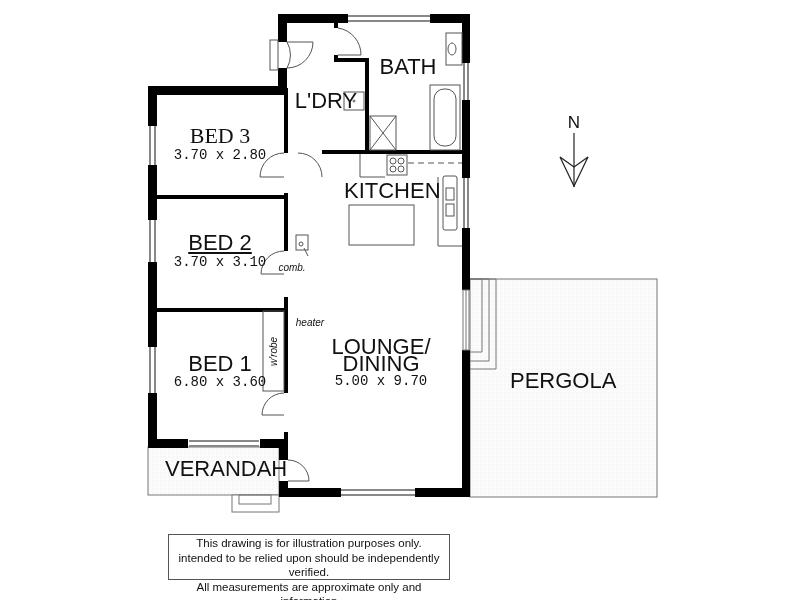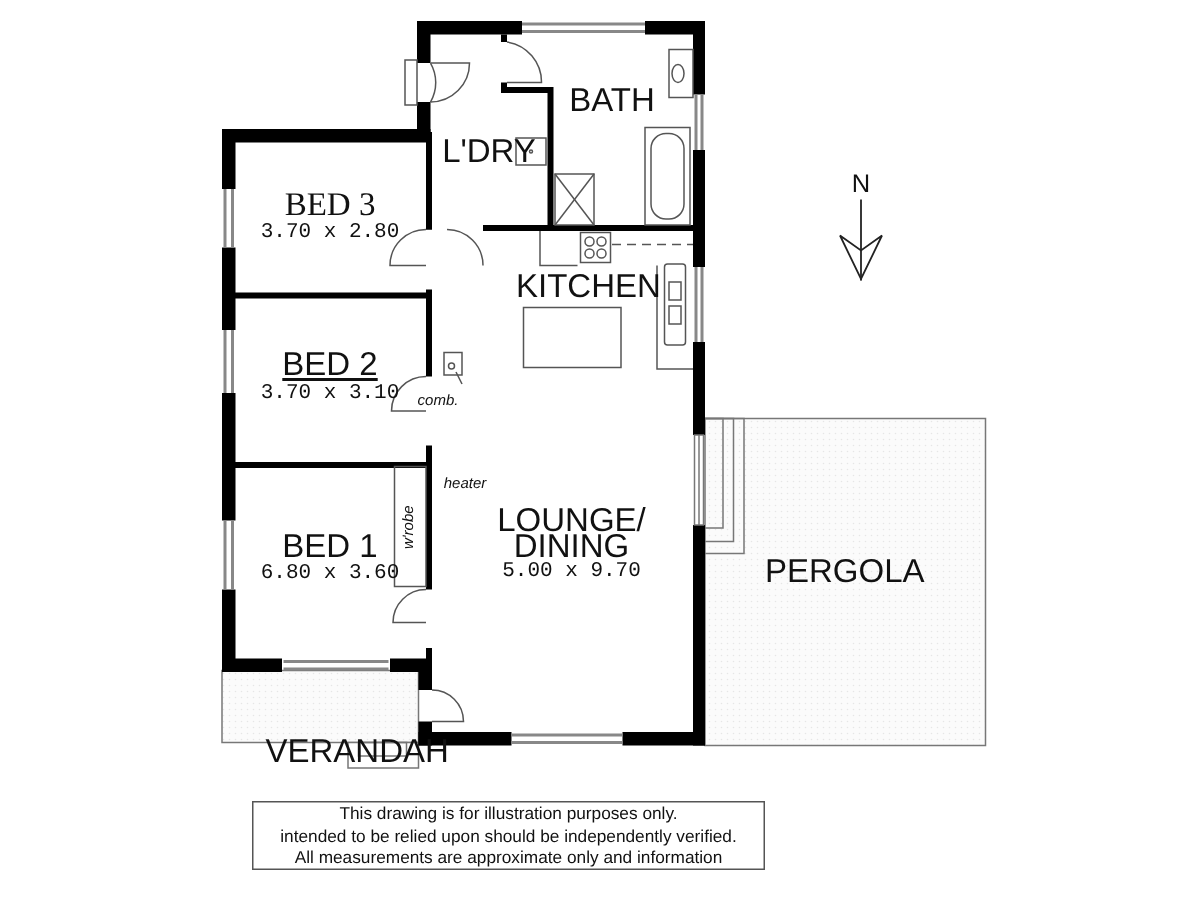--- a/index.html
+++ b/index.html
@@ -2,21 +2,21 @@
 <html><head>
 <meta charset="utf-8">
 <style>
   html, body { margin:0; padding:0; background:#ffffff; }
   body { width:800px; height:600px; position:relative; overflow:hidden; font-family:"Liberation Sans", sans-serif; }
   svg { position:absolute; left:0; top:0; }
   .lbl { position:absolute; color:#111; font-family:"Liberation Sans", sans-serif; text-align:center; white-space:nowrap; }
   .room { font-size:22px; line-height:18px; }
   .dim { font-size:14px; line-height:16px;font-family:Liberation Mono, monospace; }
   .small { font-size:10px; font-style:italic; line-height:11px; }
-  .disclaimer { position:absolute; left:168px; top:534px; width:342px; height:46px; border:1px solid #555; box-sizing:border-box; font-size:11.5px; line-height:14.5px; text-align:center; color:#111; padding-top:1px; }
+  .disclaimer { position:absolute; left:168px; top:534px; width:282px; height:46px; border:1px solid #555; box-sizing:border-box; font-size:11.5px; line-height:14.5px; text-align:center; color:#111; padding-top:1px; }
 </style>
 </head>
 <body>
 
 <svg width="800" height="600" viewBox="0 0 800 600">
   <defs>
     <pattern id="dots" width="4" height="4" patternUnits="userSpaceOnUse">
       <rect width="4" height="4" fill="#fbfbfb"></rect>
       <circle cx="1" cy="1" r="0.5" fill="#e6e6e6"></circle>
     </pattern>
@@ -169,21 +169,21 @@
 <div class="lbl dim" style="left:170px;top:374px;width:100px;">6.80 x 3.60</div>
 
 <div class="lbl room" style="left:292px;top:92px;width:68px;">L'DRY</div>
 <div class="lbl room" style="left:378px;top:58px;width:60px;">BATH</div>
 <div class="lbl room" style="left:320px;top:182px;width:90px;margin-left:24px;">KITCHEN</div>
 
 <div class="lbl room" style="left:326px;top:338px;width:110px;">LOUNGE/</div>
 <div class="lbl room" style="left:326px;top:355px;width:110px;">DINING</div>
 <div class="lbl dim" style="left:326px;top:373px;width:110px;">5.00 x 9.70</div>
 
-<div class="lbl room" style="left:177px;top:460px;width:100px;margin-top:32px;">VERANDAH</div>
+<div class="lbl room" style="left:165px;top:460px;width:100px;">VERANDAH</div>
 <div class="lbl room" style="left:510px;top:372px;width:100px;">PERGOLA</div>
 
 <div class="lbl small" style="left:272px;top:262px;width:40px;">comb.</div>
 <div class="lbl small" style="left:288px;top:273px;width:44px;margin-top:44px;">heater</div>
 
 <div class="lbl small" style="left:248px;top:346px;width:50px;transform:rotate(-90deg);transform-origin:center;">w'robe</div>
 
 <div class="lbl" style="left:564px;top:113px;width:20px;font-size:17px;">N</div>
 
 <div class="disclaimer">

